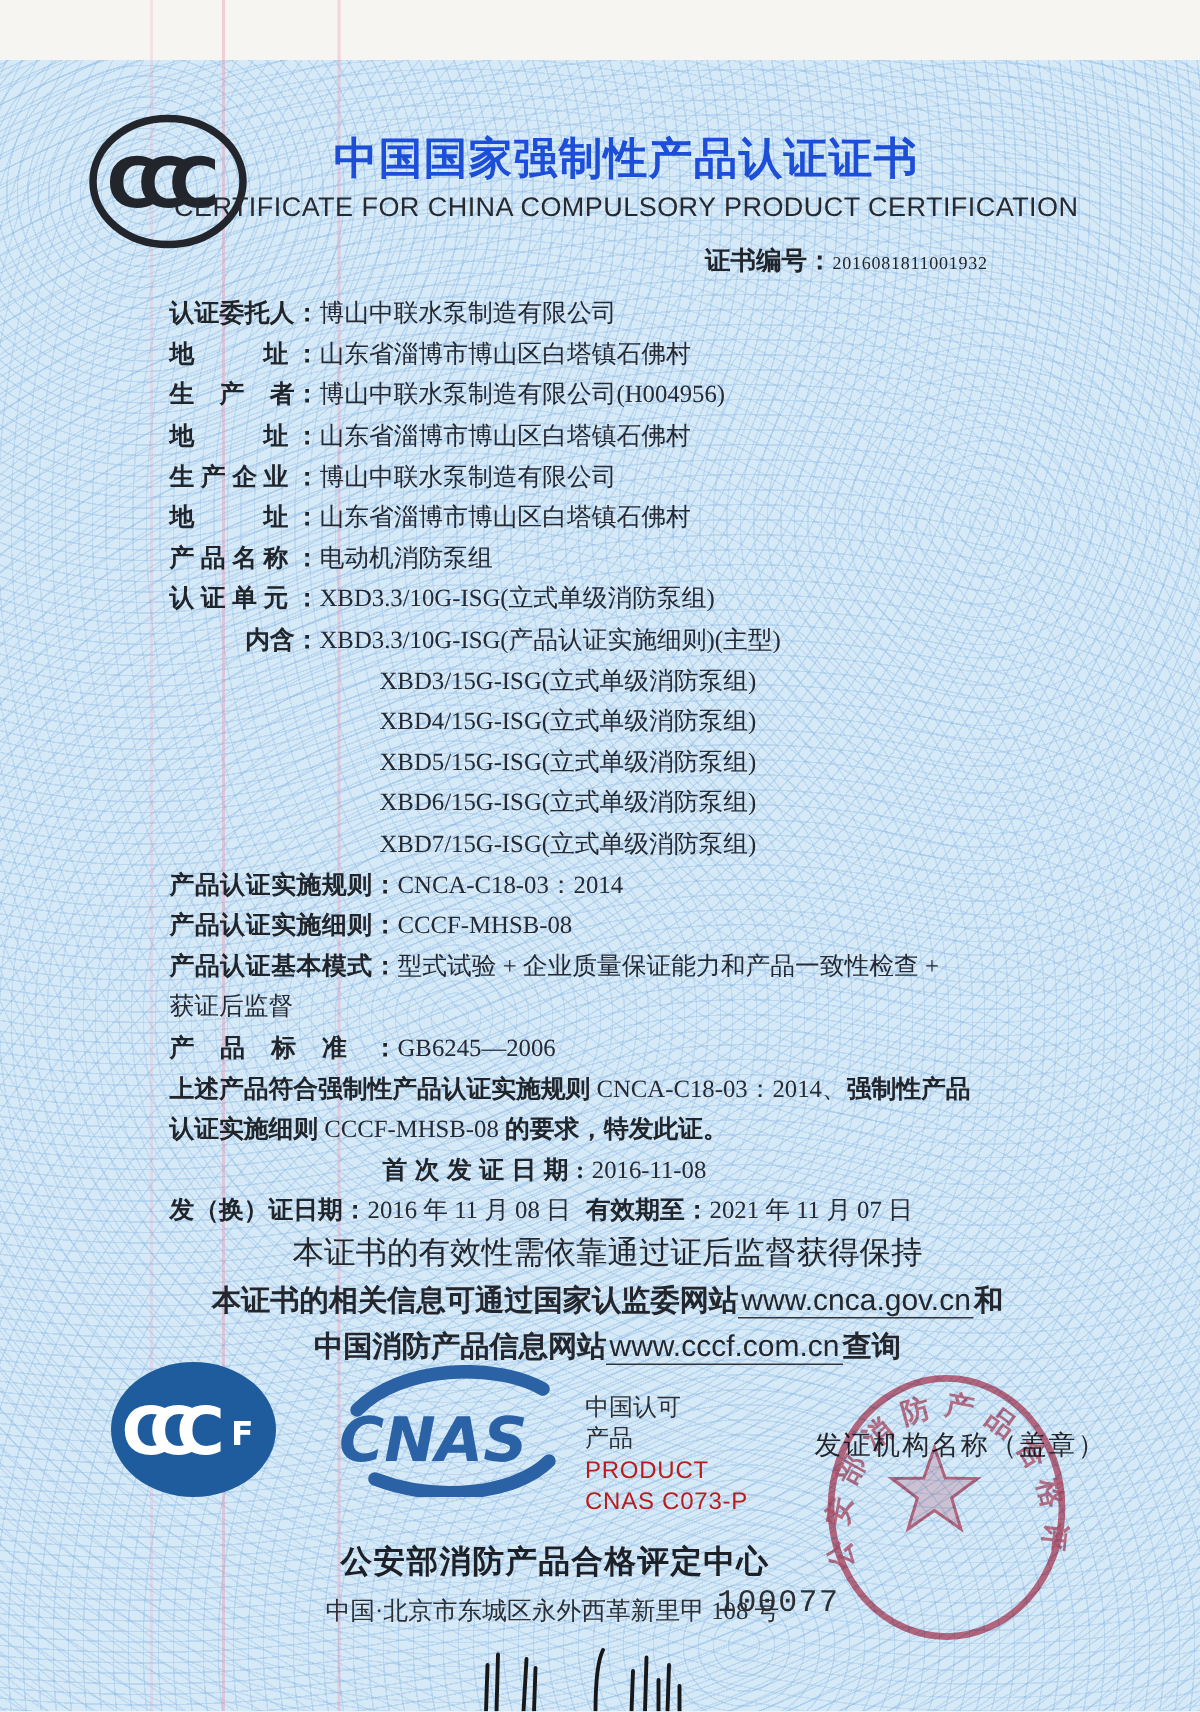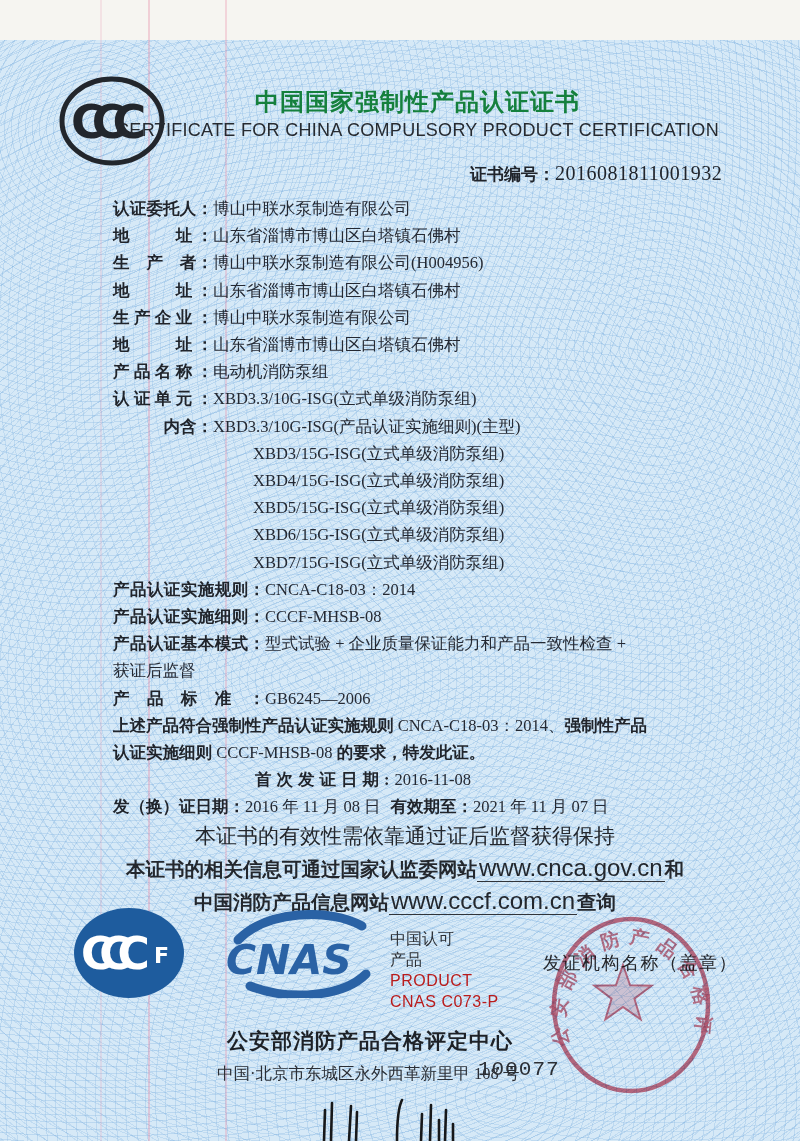--- a/index.html
+++ b/index.html
@@ -19,46 +19,46 @@
       repeating-radial-gradient(circle at 62% 96%, rgba(128,178,224,.30) 0 1px, rgba(255,255,255,0) 1px 10px);
   }
   .pink-line{position:absolute;top:0;bottom:0;width:2px;background:#e890ac;}
   .pl1{left:100px;opacity:.18;}
   .pl2{left:148px;opacity:.38;}
   .pl3{left:225px;opacity:.32;}
 
   .ccc-logo{position:absolute;left:58px;top:76px;}
 
   .title-block{position:absolute;left:110px;top:86px;width:615px;text-align:center;}
-  .title-cn{font-size:24px;font-weight:bold;letter-spacing:1px;color:#15803d;white-space:nowrap;}
+  .title-cn{font-size:29px;font-weight:bold;letter-spacing:1px;color:#1d4ed8;white-space:nowrap;}
   .title-en{margin-top:2px;font-family:"Liberation Sans","DejaVu Sans",sans-serif;
             font-size:18px;letter-spacing:.3px;color:#262a30;white-space:nowrap;}
   .certno{position:absolute;left:470px;top:162px;font-size:17px;white-space:nowrap;}
   .certno .lab{font-weight:600;}
-  .certno .num{font-size:20px;letter-spacing:.5px;}
+  .certno .num{font-size:12px;letter-spacing:.5px;}
 
   .fields{position:absolute;left:113px;top:195px;width:650px;
           font-size:16.5px;line-height:27.2px;}
   .row{white-space:nowrap;}
   .k{font-weight:bold;display:inline-block;width:100px;
      text-align:justify;text-align-last:justify;vertical-align:top;}
   .k.kr{text-align:right;text-align-last:right;}
   .k.w2{width:152px;}
   .v{color:#242933;}
   .model{padding-left:140px;}
   .b{font-weight:bold;}
   .first-issue{padding-left:142px;}
   .ls{letter-spacing:5px;}
   .gap{display:inline-block;width:10px;}
 
   .notice{position:absolute;left:15px;top:820px;width:780px;text-align:center;
           font-family:"Liberation Sans","DejaVu Sans",sans-serif;line-height:31.5px;color:#23272d;}
   .notice .n1{font-size:21px;font-weight:normal;}
   .notice .n2{font-size:19.5px;font-weight:600;}
-  .url{font-weight:400;font-size:24px;border-bottom:1.6px solid #30343a;padding:0 2px;}
+  .url{font-weight:400;font-size:20px;border-bottom:1.6px solid #30343a;padding:0 2px;}
 
   .cccf-logo{position:absolute;left:70px;top:905px;}
   .cnas-logo{position:absolute;left:222px;top:910px;}
   .accred{position:absolute;left:390px;top:908px;font-size:16px;line-height:21px;color:#2c3036;margin-top:20px;}
   .accred .en{font-family:"Liberation Sans","DejaVu Sans",sans-serif;color:#b91c1c;letter-spacing:.5px;}
 
   .stamp-label{position:absolute;left:543px;top:951px;font-size:18px;letter-spacing:1.5px;
                color:#24262b;white-space:nowrap;z-index:2;}
   .stamp{position:absolute;left:545px;top:912px;mix-blend-mode:multiply;opacity:.92;z-index:3;}
 

